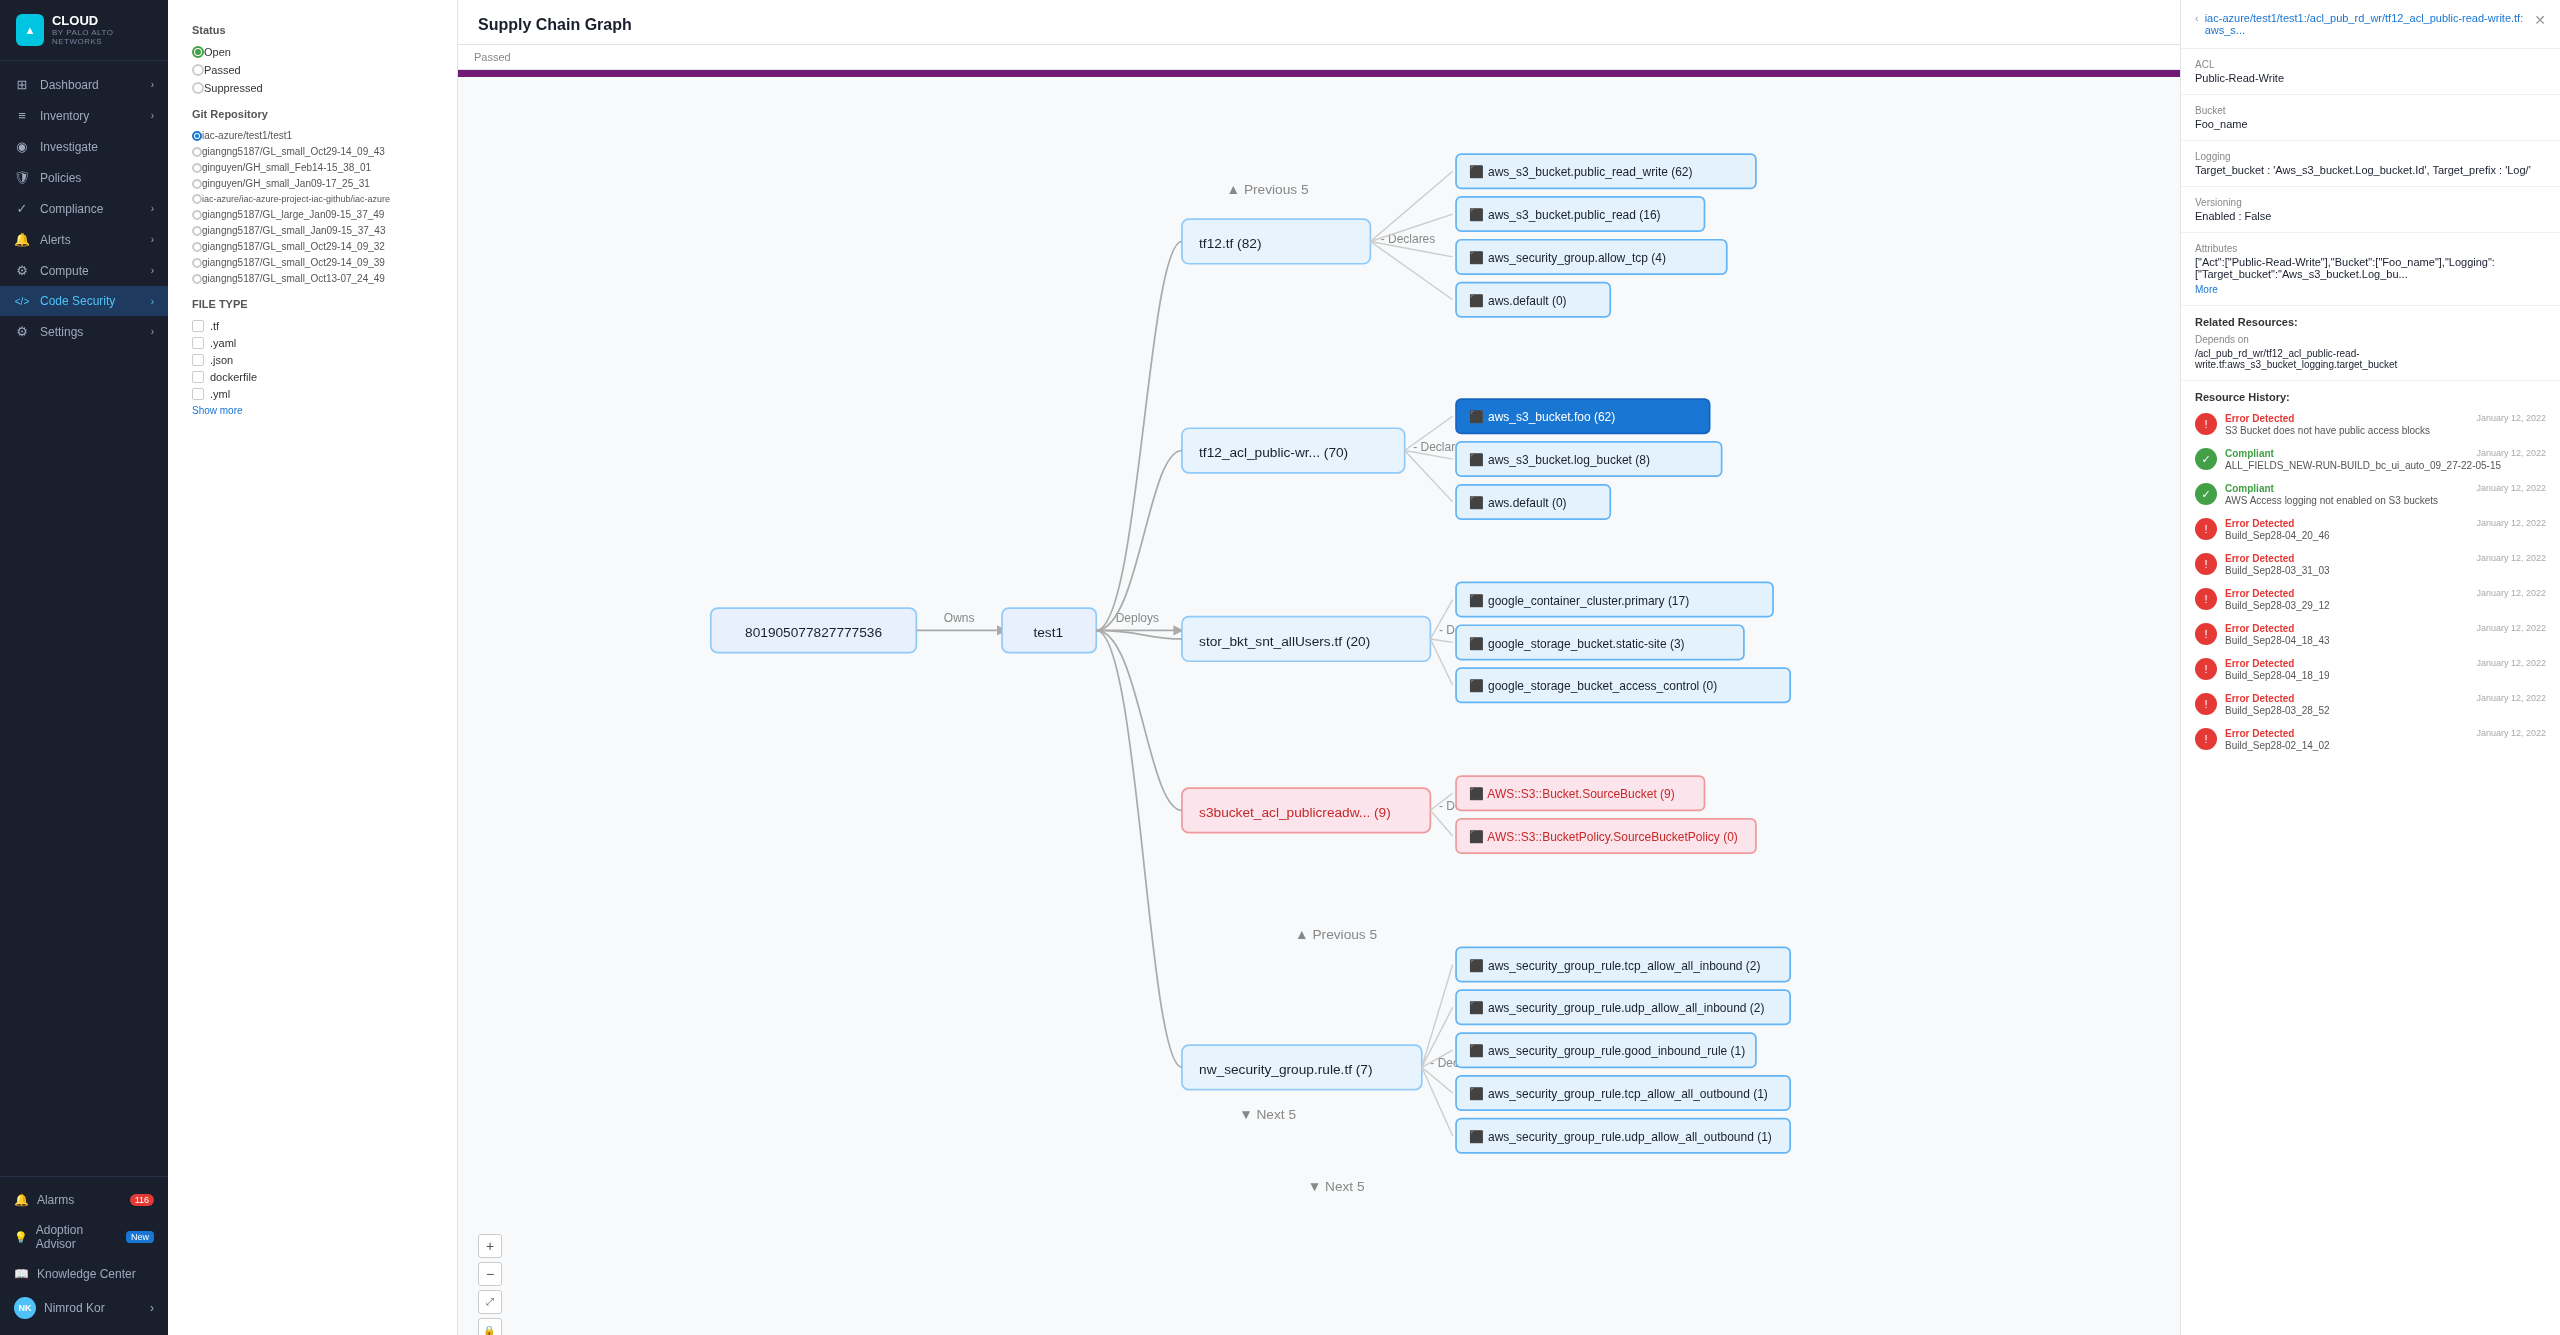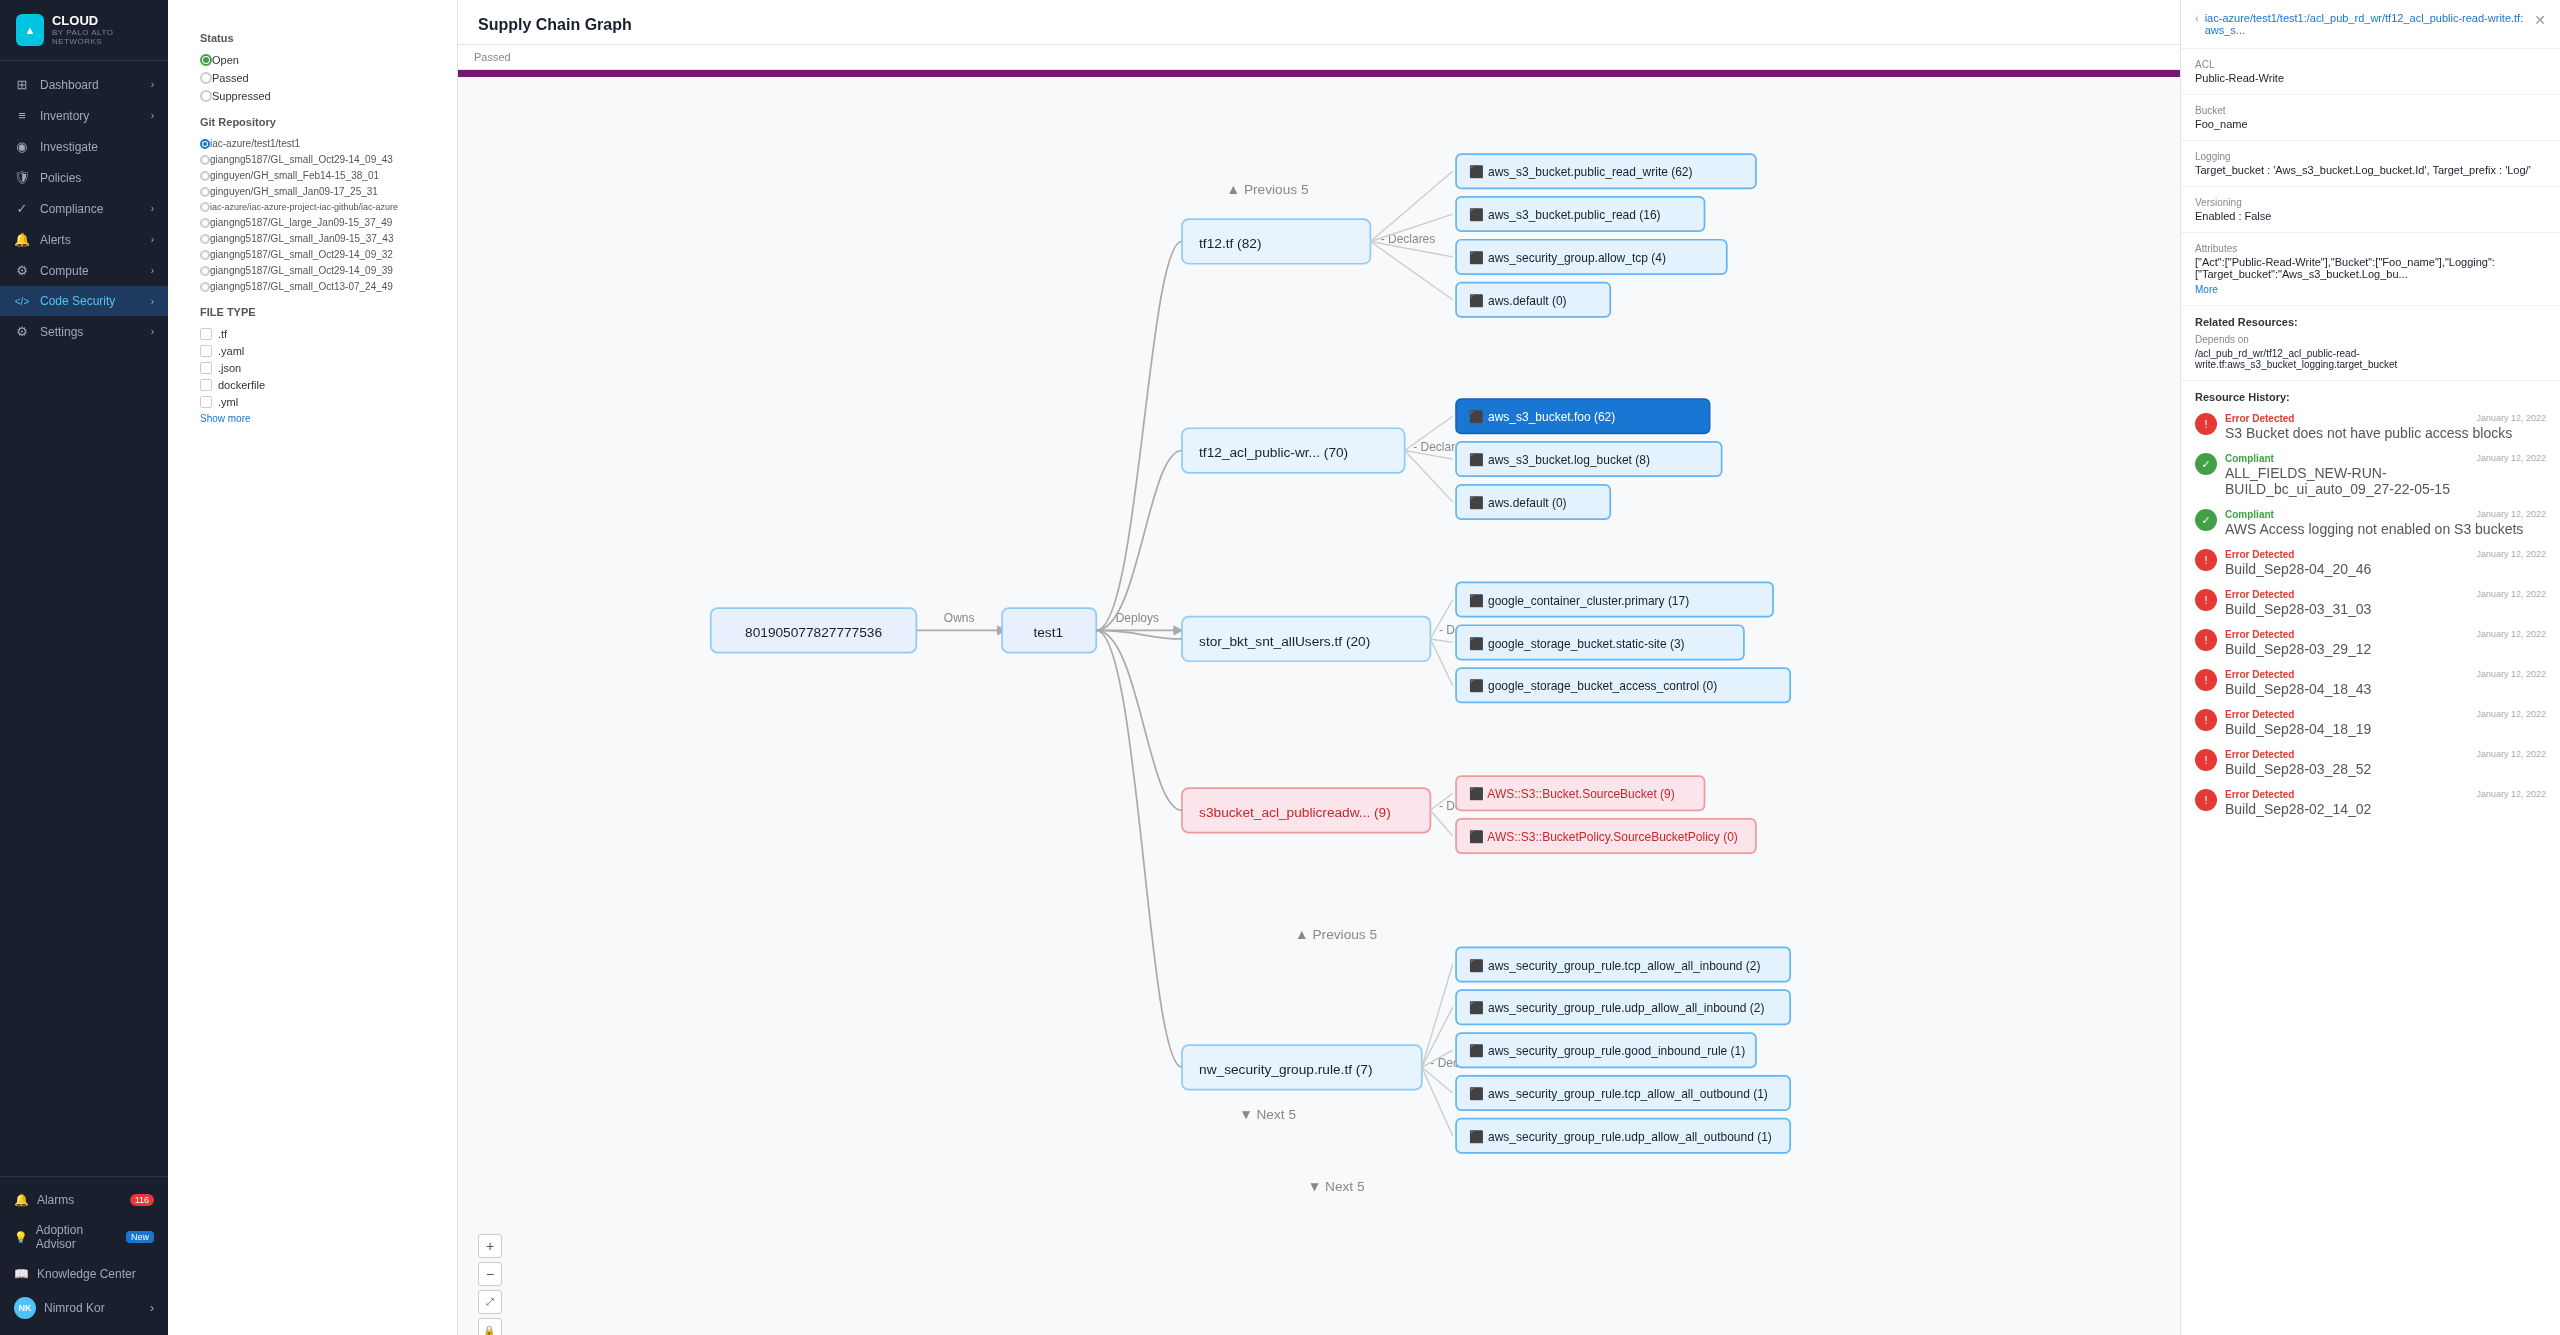--- a/index.html
+++ b/index.html
@@ -27,21 +27,21 @@
 
     .sidebar-bottom { padding: 8px 0; border-top: 1px solid #2a3148; }
     .bottom-item { display: flex; align-items: center; gap: 8px; padding: 8px 14px; cursor: pointer; color: #a0a8bc; font-size: 12px; }
     .new-badge { background: #1976d2; color: white; border-radius: 4px; padding: 1px 5px; font-size: 9px; }
     .avatar-circle { width: 22px; height: 22px; background: #4fc3f7; border-radius: 50%; display: flex; align-items: center; justify-content: center; color: white; font-size: 9px; font-weight: bold; }
 
     
     #main { flex: 1; display: flex; overflow: hidden; }
 
     
-    #filter-panel { width: 290px; min-width: 290px; background: white; border-right: 1px solid #e0e4ea; overflow-y: auto; padding: 32px; }
+    #filter-panel { width: 290px; min-width: 290px; background: white; border-right: 1px solid #e0e4ea; overflow-y: auto; padding: 24px; }
     .filter-section-title { font-size: 11px; font-weight: 600; color: #555; margin-bottom: 10px; margin-top: 14px; }
     .filter-section-title:first-child { margin-top: 0; }
 
     .radio-item { display: flex; align-items: center; gap: 0; margin-bottom: 6px; font-size: 11px; color: #333; cursor: pointer; }
     .radio-dot { width: 12px; height: 12px; border-radius: 50%; border: 2px solid #ccc; position: relative; flex-shrink: 0; }
     .radio-dot.checked { border-color: #1976d2; }
     .radio-dot.checked::after { content: ''; width: 6px; height: 6px; background: #1976d2; border-radius: 50%; position: absolute; top: 1px; left: 1px; }
     .radio-dot.open-checked { border-color: #43a047; }
     .radio-dot.open-checked::after { content: ''; width: 6px; height: 6px; background: #43a047; border-radius: 50%; position: absolute; top: 1px; left: 1px; }
 
@@ -87,21 +87,21 @@
     .rp-history { padding: 10px 14px; }
     .rp-history-title { font-size: 11px; font-weight: 600; color: #333; margin-bottom: 10px; }
     .history-item { display: flex; align-items: flex-start; gap: 8px; margin-bottom: 12px; }
     .history-icon { width: 22px; height: 22px; border-radius: 50%; display: flex; align-items: center; justify-content: center; flex-shrink: 0; font-size: 11px; color: white; }
     .history-icon.error { background: #e53935; }
     .history-icon.compliant { background: #43a047; }
     .history-content { flex: 1; }
     .history-status { font-size: 10px; font-weight: 600; color: #333; }
     .history-status.error { color: #e53935; }
     .history-status.compliant { color: #43a047; }
-    .history-desc { font-size: 14px; color: #555; margin-top: 1px; }
+    .history-desc { font-size: 10px; color: #555; margin-top: 1px; }
     .history-date { font-size: 9px; color: #aaa; margin-left: auto; white-space: nowrap; }
 
     
     .status-bar { background: white; border-bottom: 1px solid #e0e4ea; padding: 6px 16px; display: flex; align-items: center; gap: 10px; }
     .passed-badge { color: #888; font-size: 11px; }
   </style>
 </head>
 <body>
 
 <div id="sidebar">

